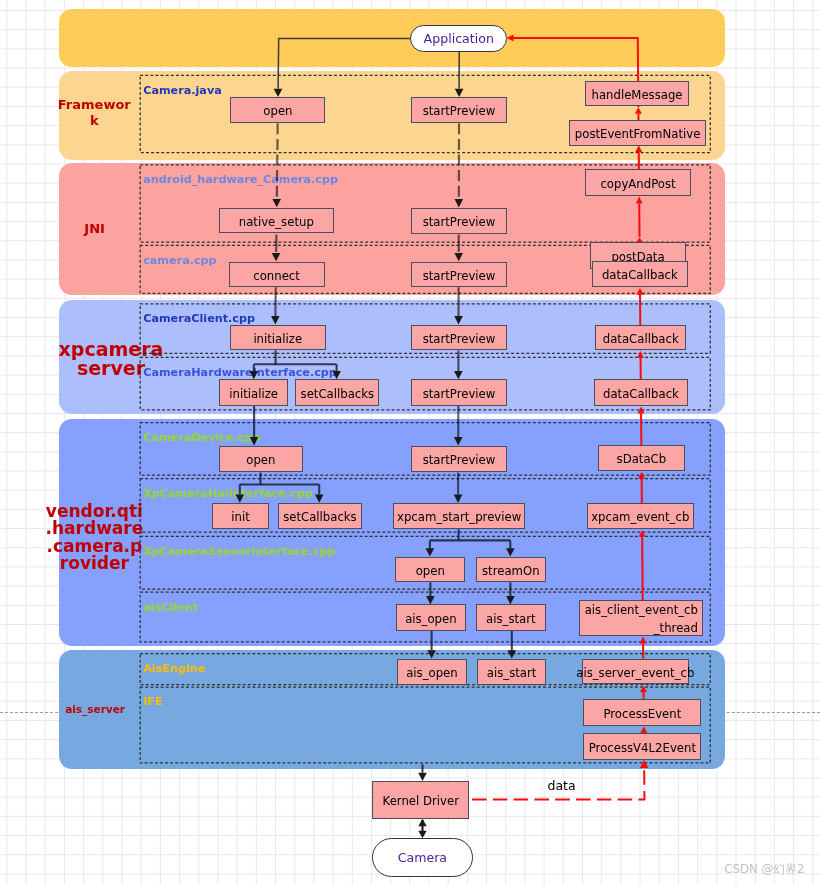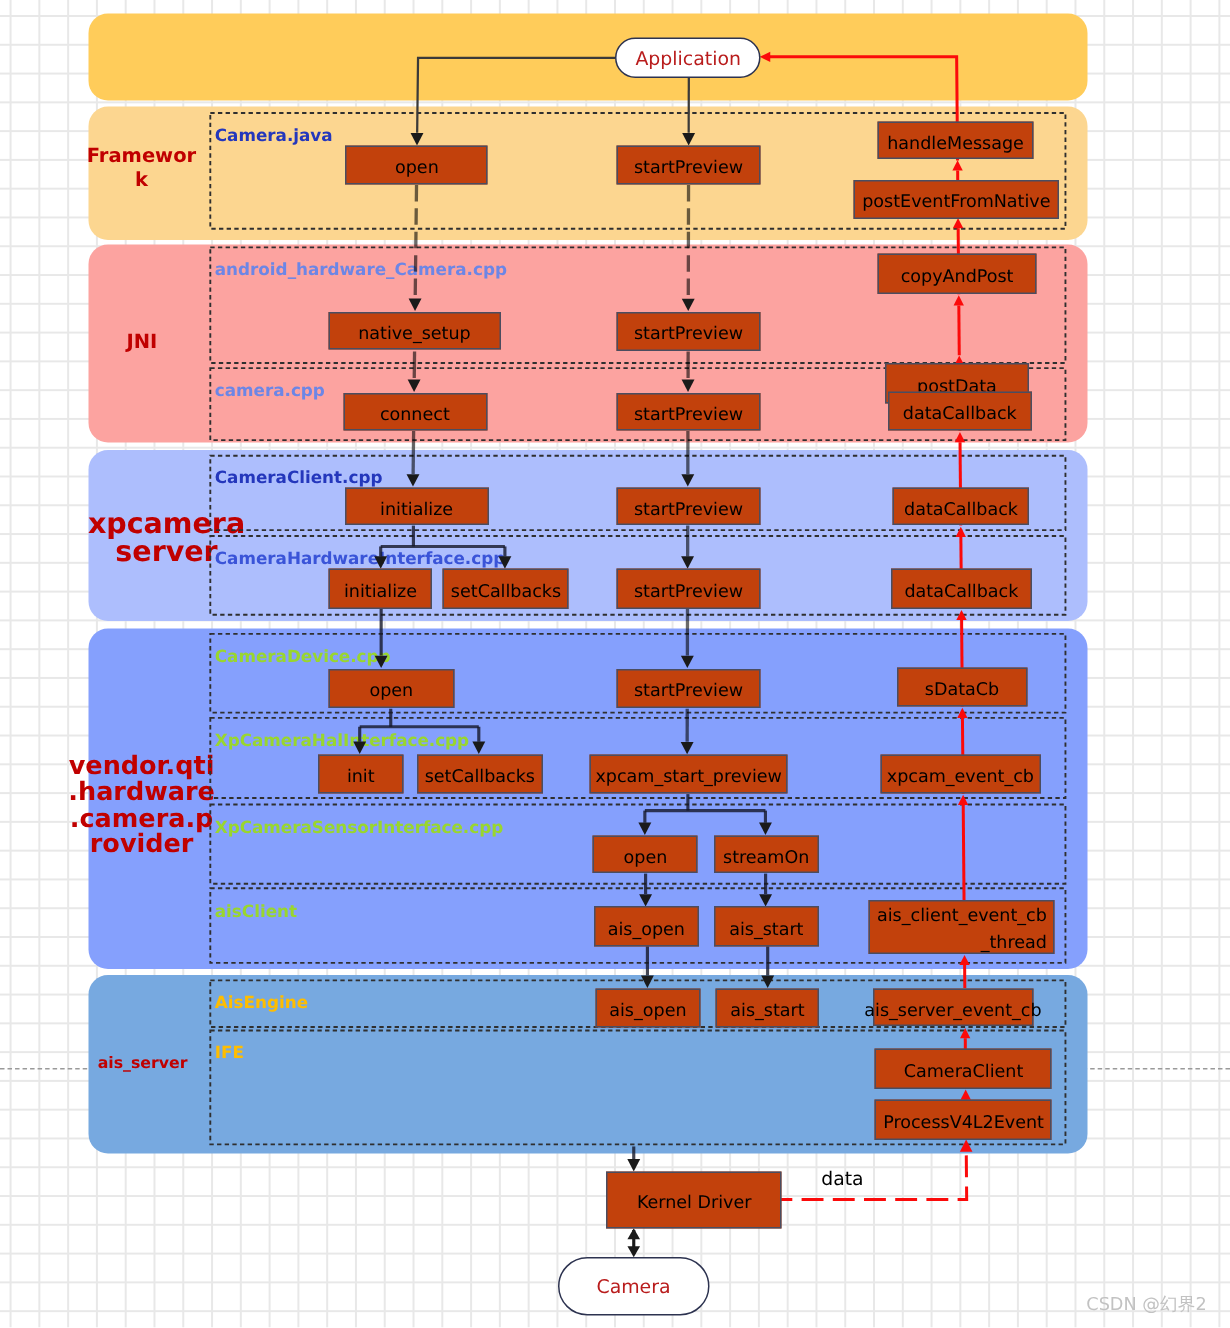--- a/index.html
+++ b/index.html
@@ -15,26 +15,26 @@
         background-position:6.4px 10px;}
   .hdash{position:absolute;left:0;width:820px;height:0;
          border-top:1.4px dashed #9a9a9a;}
   .band{position:absolute;border-radius:13px;box-sizing:border-box;}
   .bandlabel{position:absolute;font-family:"DejaVu Sans",sans-serif;font-weight:bold;
              color:#c00000;text-align:center;line-height:17.7px;
              display:flex;align-items:center;justify-content:center;
              white-space:pre-line;}
   .sublabel{position:absolute;font-family:"DejaVu Sans",sans-serif;
             font-weight:bold;font-size:11.2px;white-space:nowrap;line-height:13px;}
-  .box{position:absolute;background:#c2410c;border:1.35px solid #4a4d60;box-sizing:border-box;
+  .box{position:absolute;background:#fca5a5;border:1.35px solid #4a4d60;box-sizing:border-box;
        display:flex;align-items:center;justify-content:center;font-size:11.7px;color:#000;
        text-align:center;line-height:14px;white-space:pre-line;padding-top:2.6px;}
   .pill{position:absolute;background:#fff;border:1.5px solid #2d3350;box-sizing:border-box;
         border-radius:999px;display:flex;align-items:center;justify-content:center;
-        font-size:12.6px;color:#b91c1c;}
+        font-size:12.6px;color:#4c1d95;}
   .ann{position:absolute;font-size:12.5px;color:#000;white-space:nowrap;}
   .wm{position:absolute;color:#c2c2c2;font-size:11.8px;white-space:nowrap;}
   svg.ov{position:absolute;left:0;top:0;width:820px;height:885px;overflow:visible;
          pointer-events:none;}
 </style>
 </head>
 <body>
 
 <div id="root">
   <div class="grid"></div>
@@ -191,20 +191,20 @@
   <div class="box" style="left:586.5px;top:503.3px;width:107.5px;height:25.8px;">xpcam_event_cb</div>
   <div class="box" style="left:395.2px;top:556.8px;width:70.2px;height:25.6px;">open</div>
   <div class="box" style="left:475.5px;top:556.8px;width:70.6px;height:25.6px;">streamOn</div>
   <div class="box" style="left:395.7px;top:604.4px;width:70.4px;height:26.3px;">ais_open</div>
   <div class="box" style="left:475.7px;top:604.4px;width:70.4px;height:26.3px;">ais_start</div>
   <div class="box" style="left:579.4px;top:600.1px;width:123.8px;height:36.4px;line-height:17.6px;text-align:right;">ais_client_event_cb
 _thread</div>
   <div class="box" style="left:396.7px;top:658.8px;width:70.5px;height:26.4px;">ais_open</div>
   <div class="box" style="left:476.8px;top:658.8px;width:69.7px;height:26.4px;">ais_start</div>
   <div class="box" style="left:581.8px;top:658.6px;width:107px;height:25.9px;">ais_server_event_cb</div>
-  <div class="box" style="left:583.4px;top:699.4px;width:118.0px;height:26.4px;">CameraClient</div>
+  <div class="box" style="left:583.4px;top:699.4px;width:118.0px;height:26.4px;">ProcessEvent</div>
   <div class="box" style="left:583.4px;top:732.8px;width:118.0px;height:27.0px;">ProcessV4L2Event</div>
-  <div class="box" style="left:372.3px;top:781.1px;width:117px;height:37.5px;margin-left:32px;">Kernel Driver</div>
+  <div class="box" style="left:372.3px;top:781.1px;width:97px;height:37.5px;">Kernel Driver</div>
   <div class="pill" style="left:410.4px;top:25.4px;width:96.8px;height:26.2px;">Application</div>
   <div class="pill" style="left:371.5px;top:837.7px;width:101.7px;height:39.5px;">Camera</div>
   <div class="ann" style="left:547.5px;top:778.2px;">data</div>
   <div class="wm" style="left:724.2px;top:861.5px;">CSDN @幻界2</div>
 </div>
 
 </body></html>

